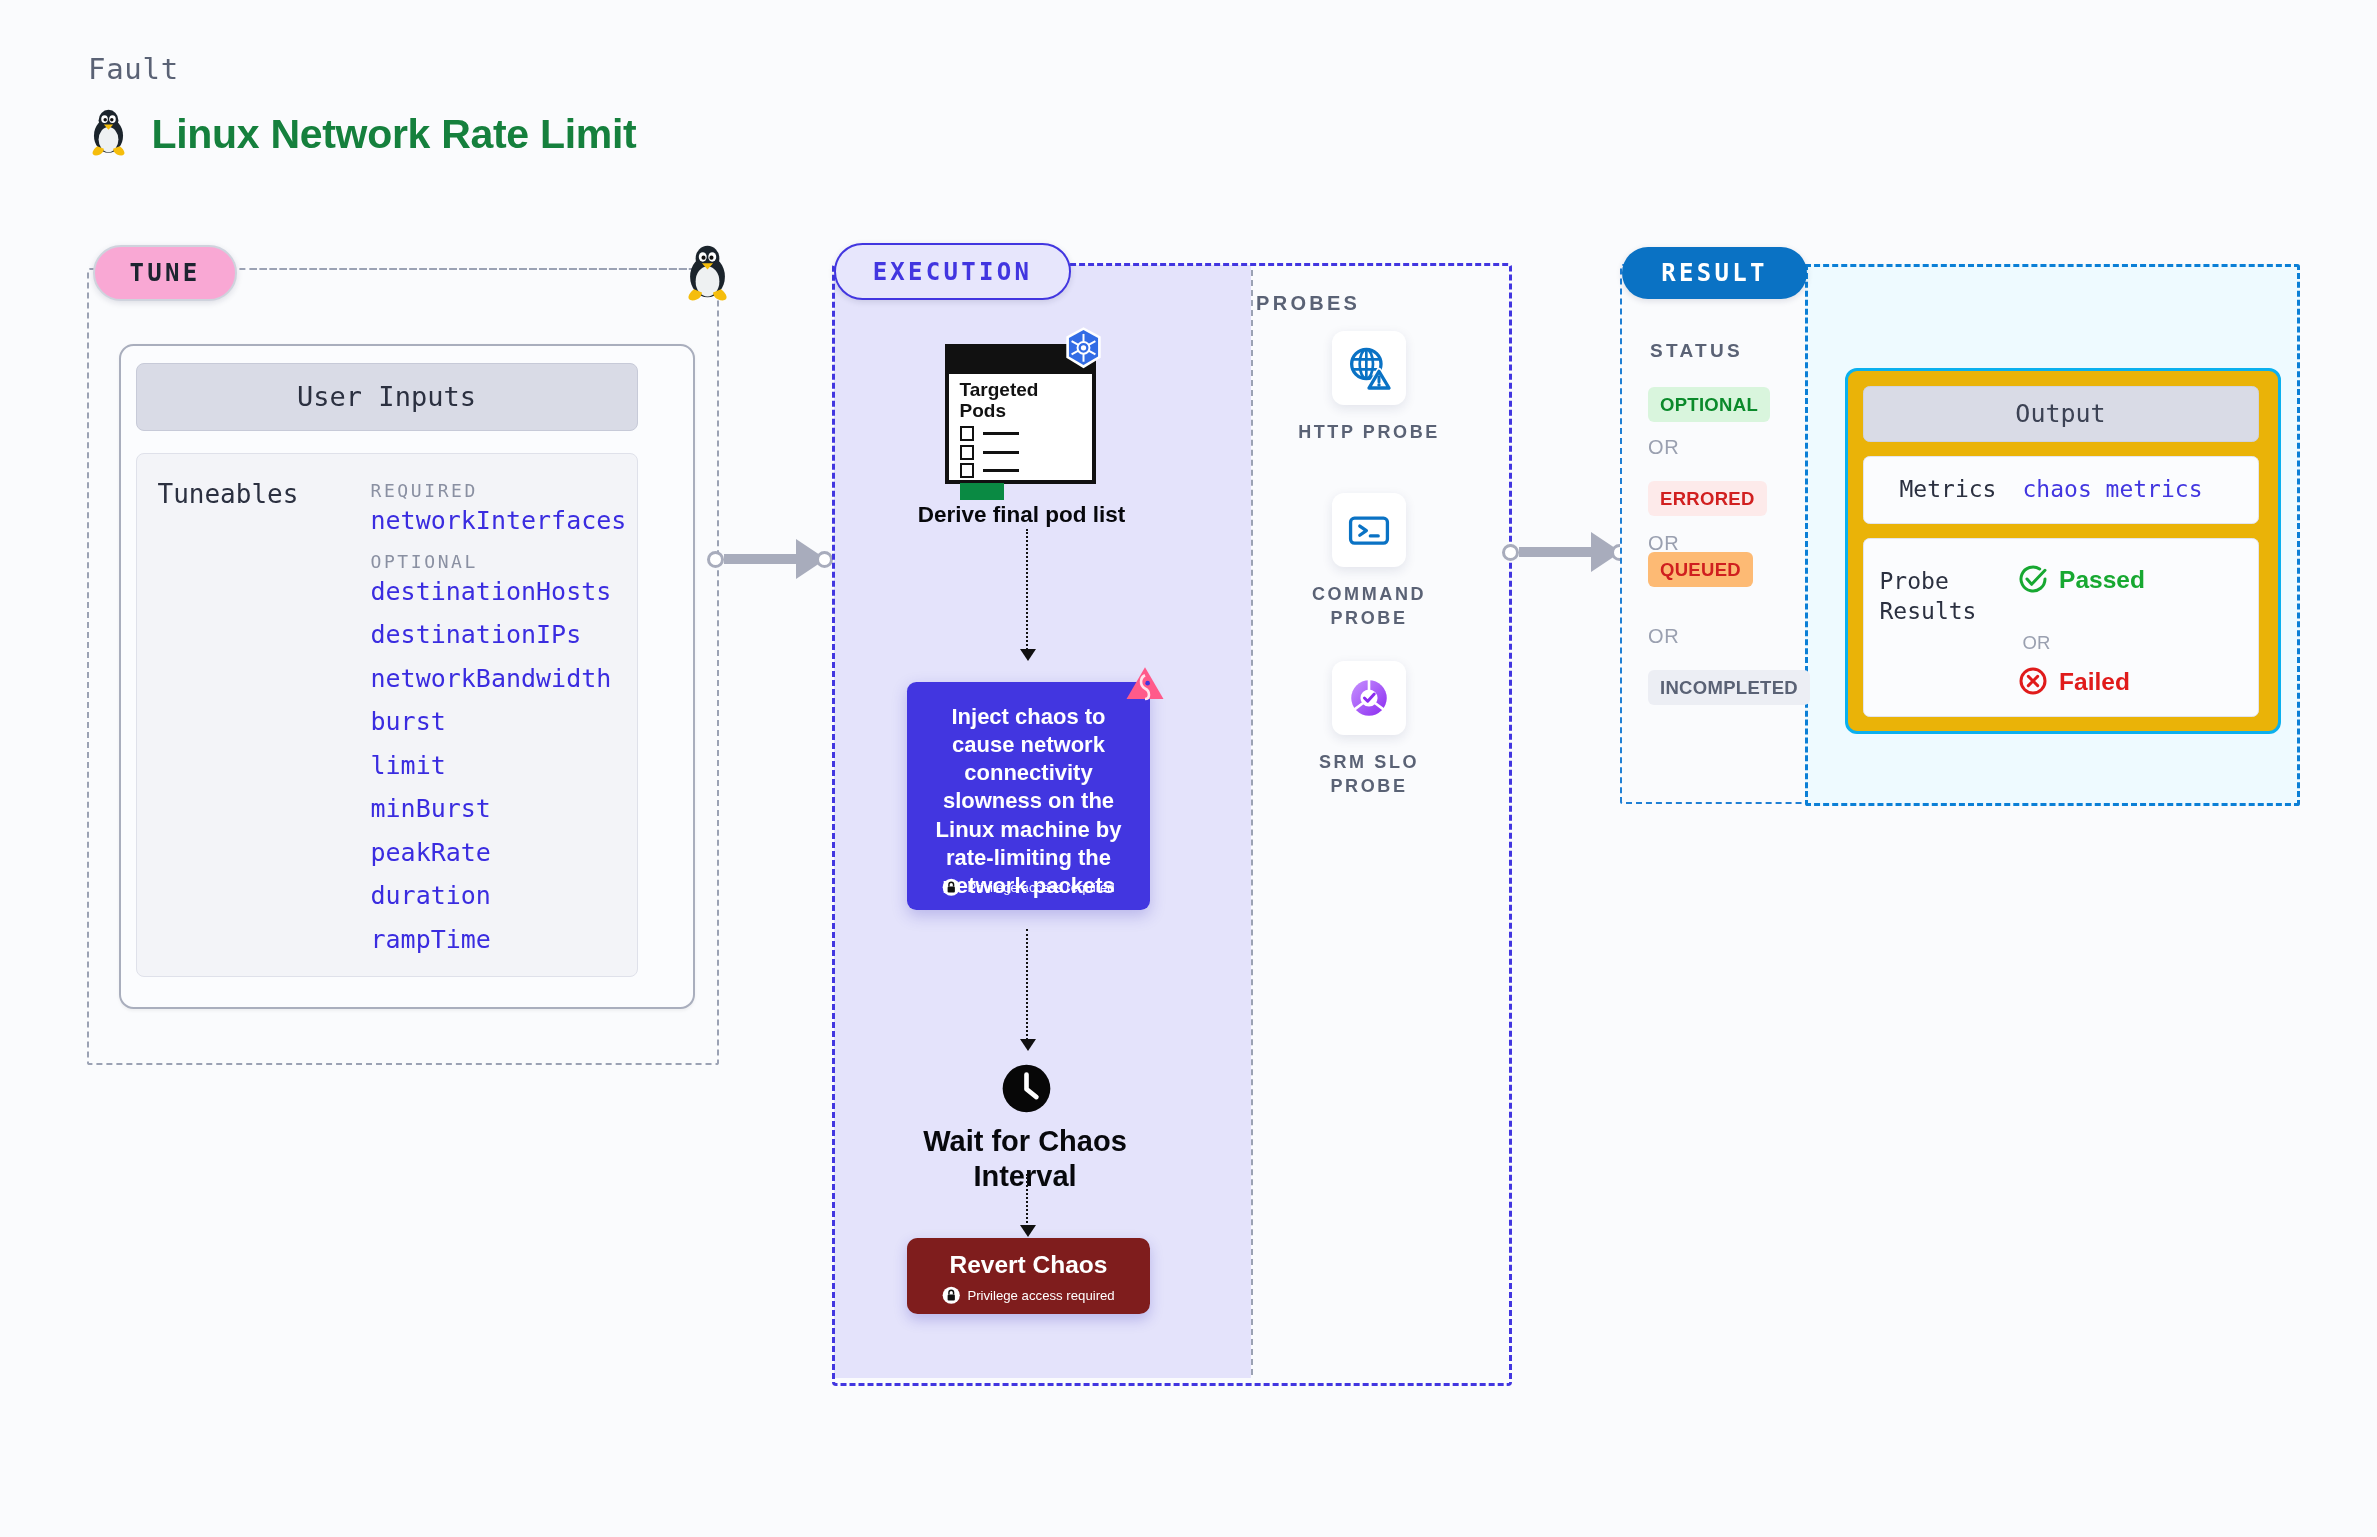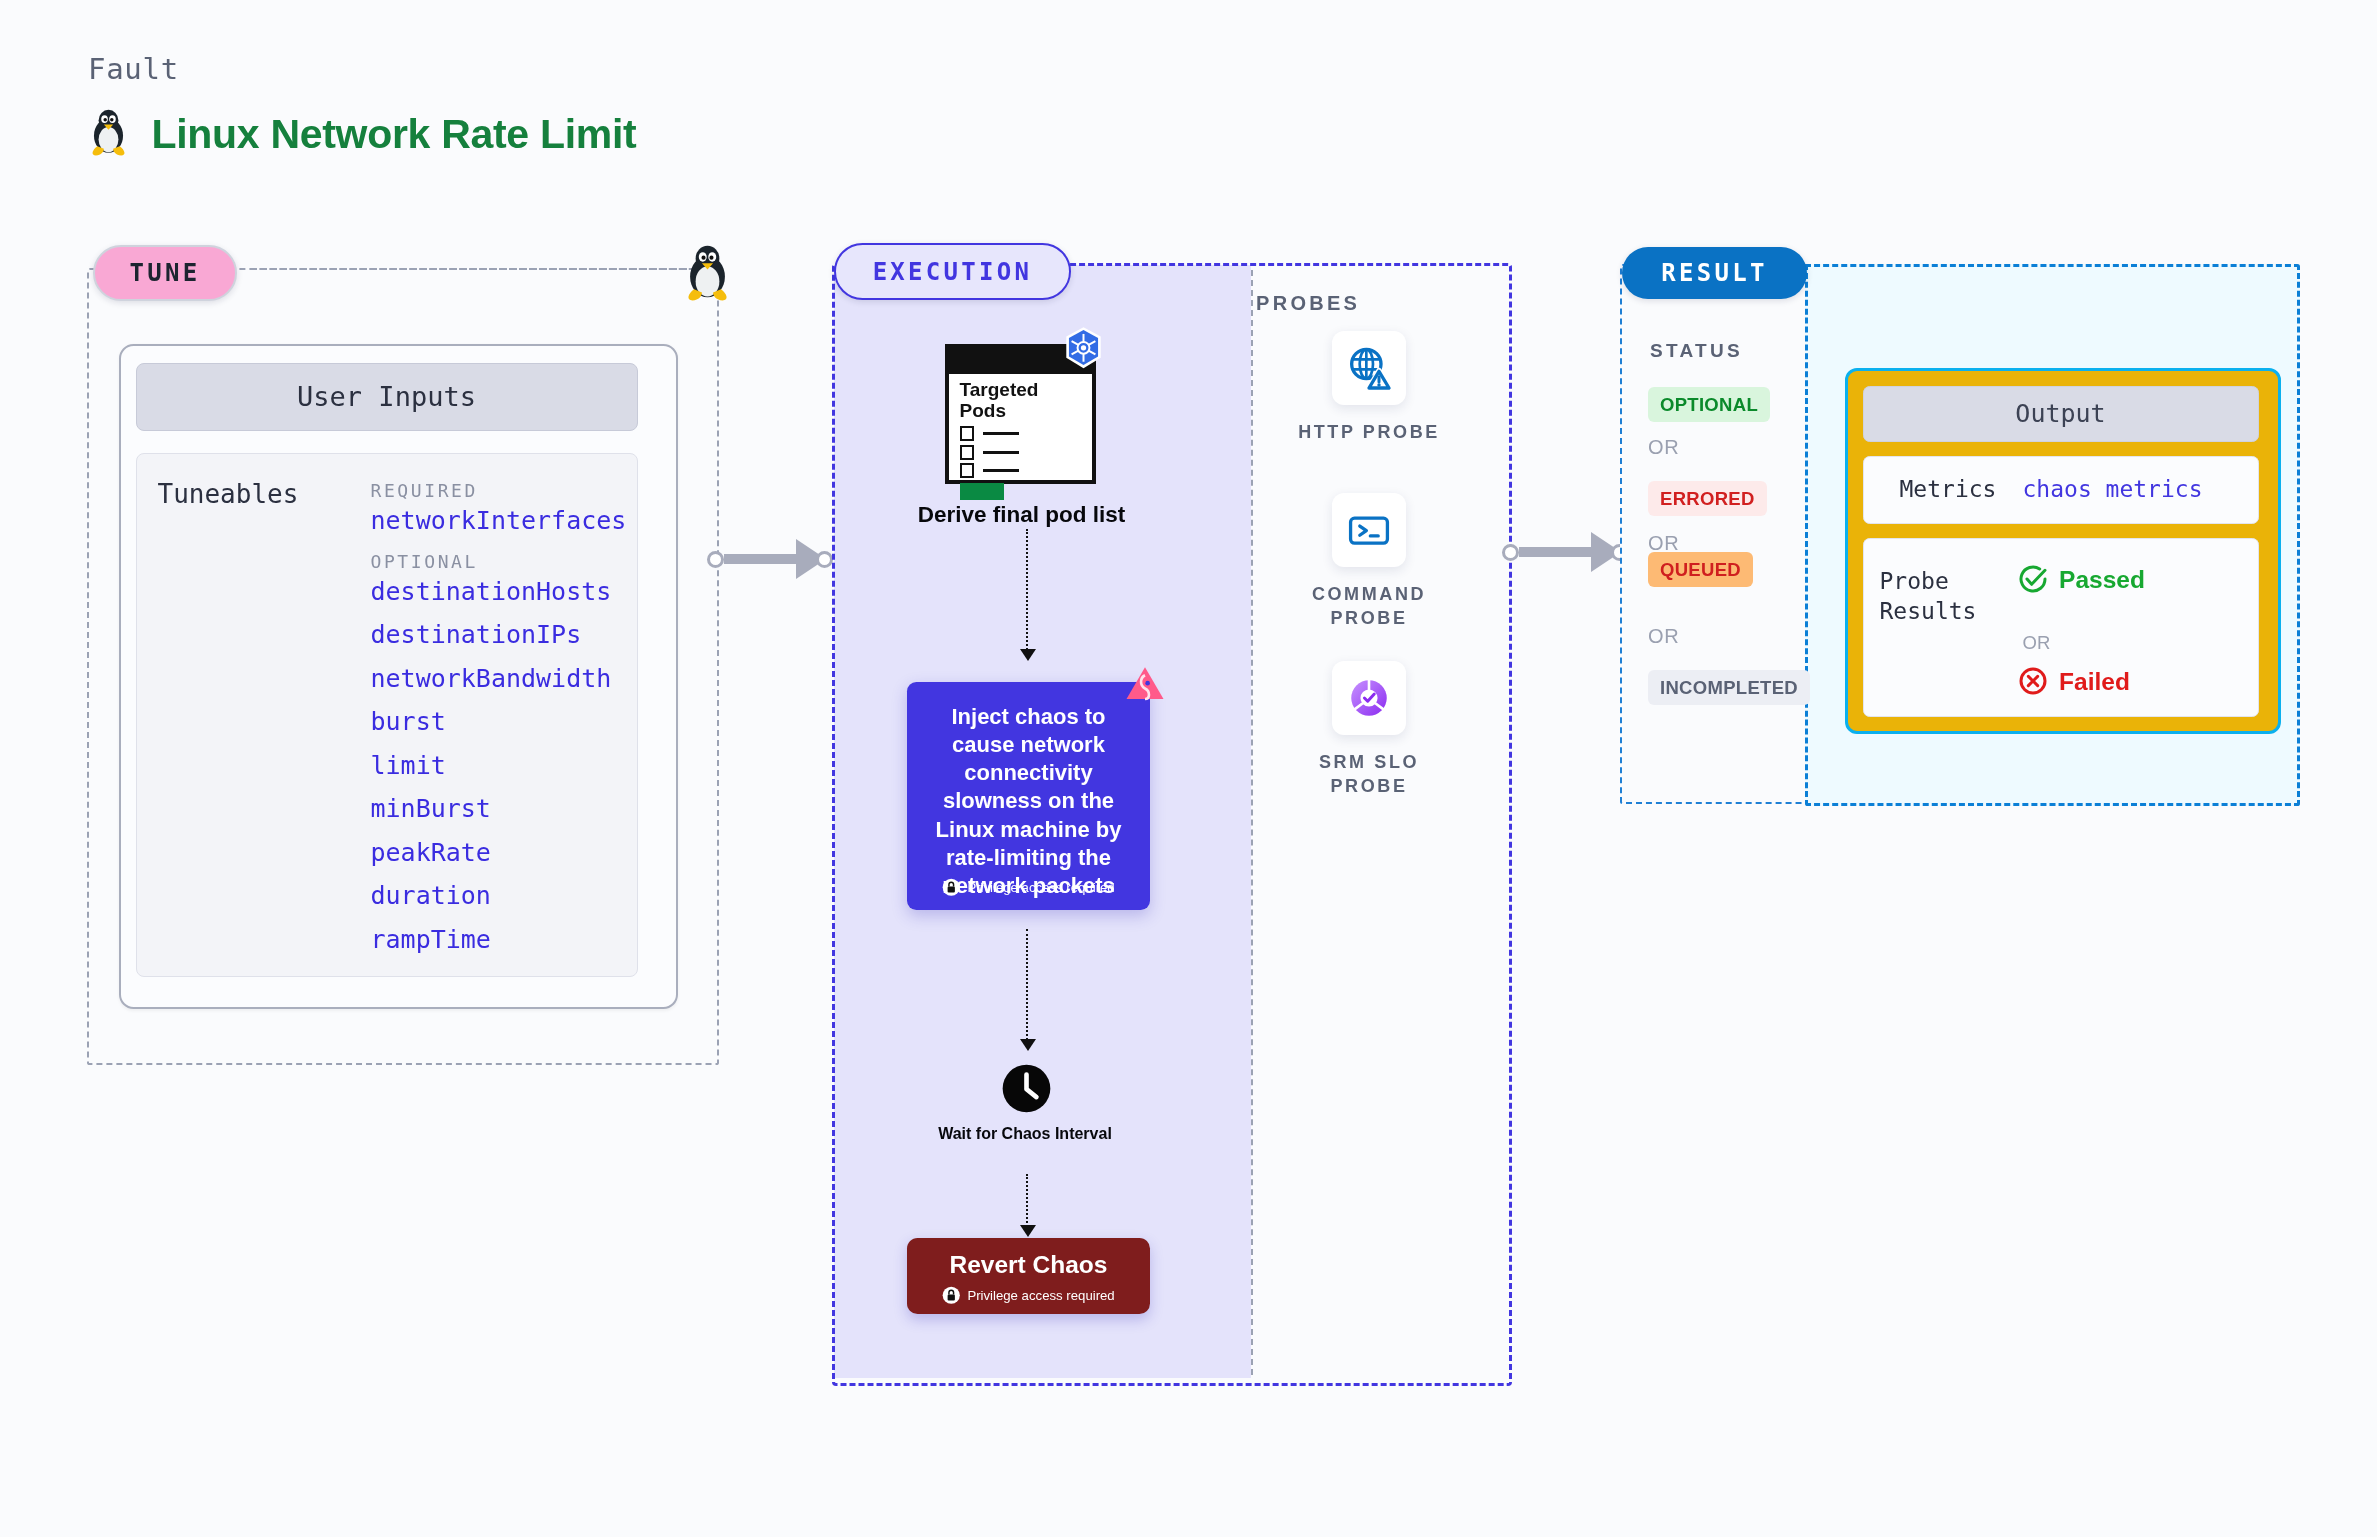--- a/index.html
+++ b/index.html
@@ -37,20 +37,21 @@
     border:2px dashed #9ba2b4;border-radius:2.6px;background:#fafbfd;
   }
   #tune-badge{left:93px;top:245px;width:140px;height:52px;background:#f9a8d4;border:2px solid #cfd3dd;color:#1c2430;}
   #tune-dash-line{position:absolute;left:251px;top:268px;width:456px;height:0;border-top:2.6px dashed #9ba2b4;z-index:2;}
   #tux-connector{position:absolute;left:681px;top:245px;width:53px;height:57px;z-index:5;}
 
   #user-inputs-card{
     position:absolute;left:119px;top:344px;width:555px;height:661px;
     background:#fbfcfe;border:2.6px solid #a9aebd;border-radius:14.5px;
     box-shadow:0 1.3px 3.3px rgba(0,0,0,.05);
+    padding-left:17px;
   }
   #user-inputs-head{
     position:absolute;left:14.5px;top:16.5px;width:500px;height:66px;
     background:#d9dbe6;border:1.3px solid #c7cad8;border-radius:8px;
     display:flex;align-items:center;justify-content:center;
     font-family:"DejaVu Sans Mono","Liberation Mono",monospace;
     font-size:27px;color:#2b3040;
   }
   #tuneables-box{
     position:absolute;left:14.5px;top:107px;width:500px;height:522px;
@@ -126,21 +127,21 @@
   .privilege-row{
     position:absolute;left:0;width:100%;display:flex;align-items:center;
     justify-content:center;gap:6.6px;color:#fff;font-size:13.2px;
   }
   #inject-priv{bottom:13.2px;}
   .lock-ico{width:18.5px;height:18.5px;}
 
   #clock-node{position:absolute;left:1002px;top:1064px;width:49px;height:49px;}
   #clock-caption{
     position:absolute;left:893px;top:1124px;width:264px;text-align:center;
-    font-size:16px;font-weight:bold;color:#07080c;line-height:1.2;
+    font-size:29px;font-weight:bold;color:#07080c;line-height:1.2;
   }
 
   #revert-card{
     position:absolute;left:907px;top:1238px;width:243px;height:76px;
     background:#7f1d1d;border-radius:10.6px;
     box-shadow:0 5.3px 13.2px rgba(60,50,190,.25);
   }
   #revert-title{
     position:absolute;left:0;top:13.2px;width:100%;text-align:center;
     font-size:24.5px;font-weight:bold;color:#fff;

